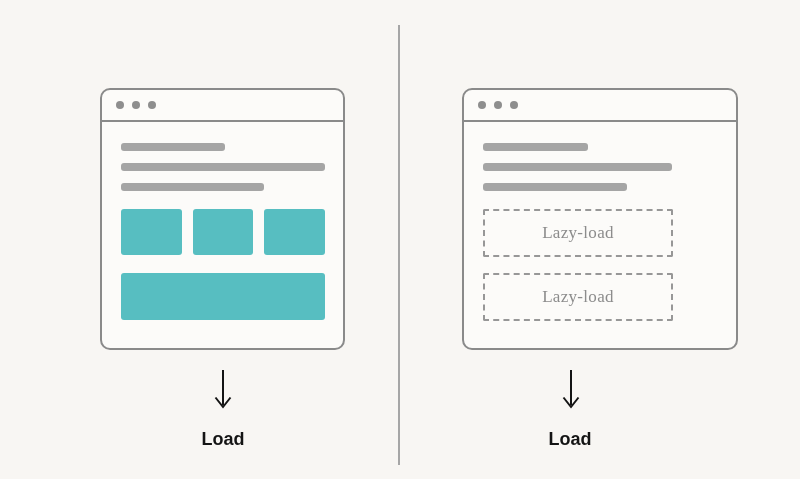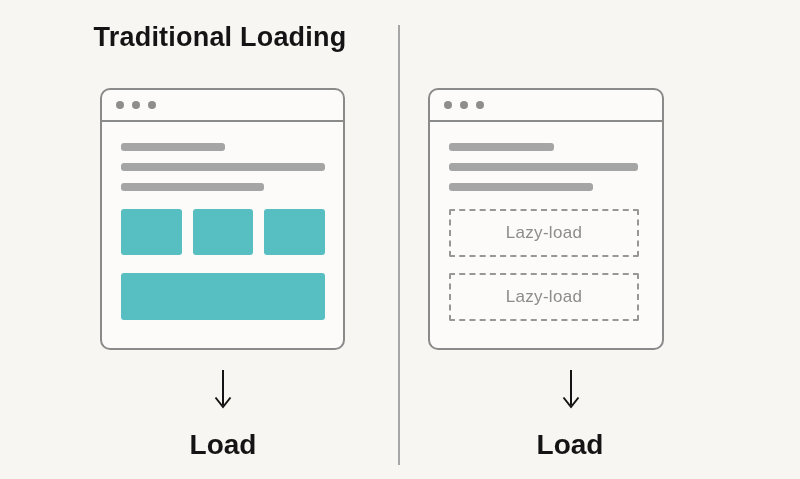--- a/index.html
+++ b/index.html
@@ -18,21 +18,21 @@
   .title-left  { left:20px;  width:400px; }
   .title-right { left:367px; width:400px; }
 
   .window {
     position:absolute; top:88px; height:262px; box-sizing:border-box;
     background:var(--window_bg,#FCFBF9);
     border:2px solid var(--window_border,#8A8A8A);
     border-radius:10px;
   }
   .window-left  { left:100px; width:245px; }
-  .window-right { left:428px; width:236px; }
+  .window-right { left:462px; width:276px;font-family:Liberation Serif, serif; }
 
   .titlebar {
     height:30px; border-bottom:2px solid var(--window_border,#8A8A8A);
     display:flex; align-items:center; gap:8px; padding-left:14px;
     border-radius:8px 8px 0 0;
   }
   .dot { width:8px; height:8px; border-radius:50%; background:var(--dot,#8E8E8E); }
 
   .content { padding:21px 18px 0 19px; }
   .bar { height:8px; border-radius:3px; background:var(--bar,#A5A5A5); margin-bottom:12px; }
@@ -54,33 +54,32 @@
     display:flex; align-items:center; justify-content:center;
   }
   .dashed-box span { font-size:17px; color:var(--lazy_text,#8C8C8C); letter-spacing:0.3px; }
 
   .arrow { position:absolute; top:368px; width:24px; height:46px; color:var(--text_dark,#141414); }
   .arrow-left  { left:211px; }
   .arrow-right { left:559px; }
 
   .load-label {
     position:absolute; top:429px; width:400px; text-align:center;
-    font-size:28px; font-weight:600; color:var(--text_dark,#141414);
+    font-size:18px; font-weight:600; color:var(--text_dark,#141414);
   }
   .load-left  { left:23px; }
   .load-right { left:370px; }
 </style>
 </head>
 <body>
 
 <div class="stage">
 
   <div class="divider"></div>
 
-  <h1 class="title title-left">Traditional Loading</h1>
 
   <div class="window window-left">
     <div class="titlebar">
       <span class="dot"></span>
       <span class="dot"></span>
       <span class="dot"></span>
     </div>
     <div class="content">
       <div class="bar bar-l1"></div>
       <div class="bar bar-l2"></div>

